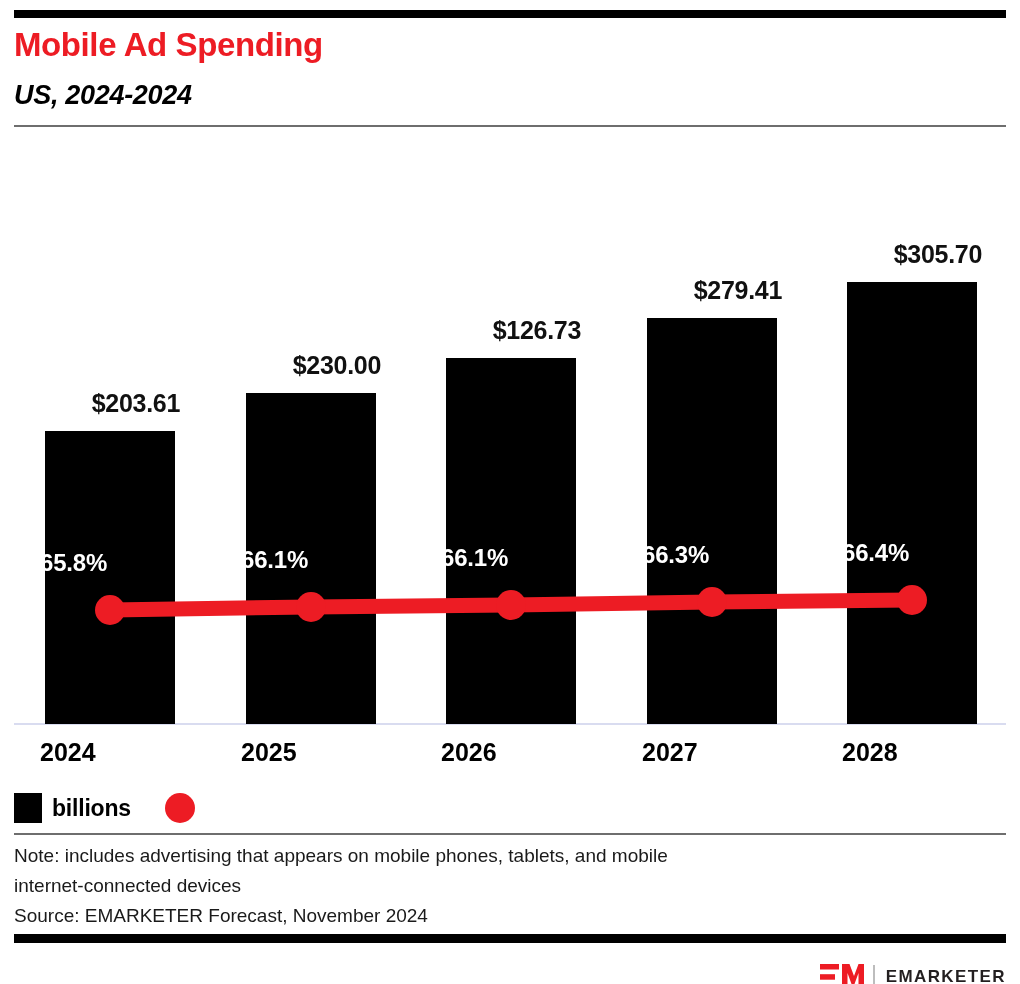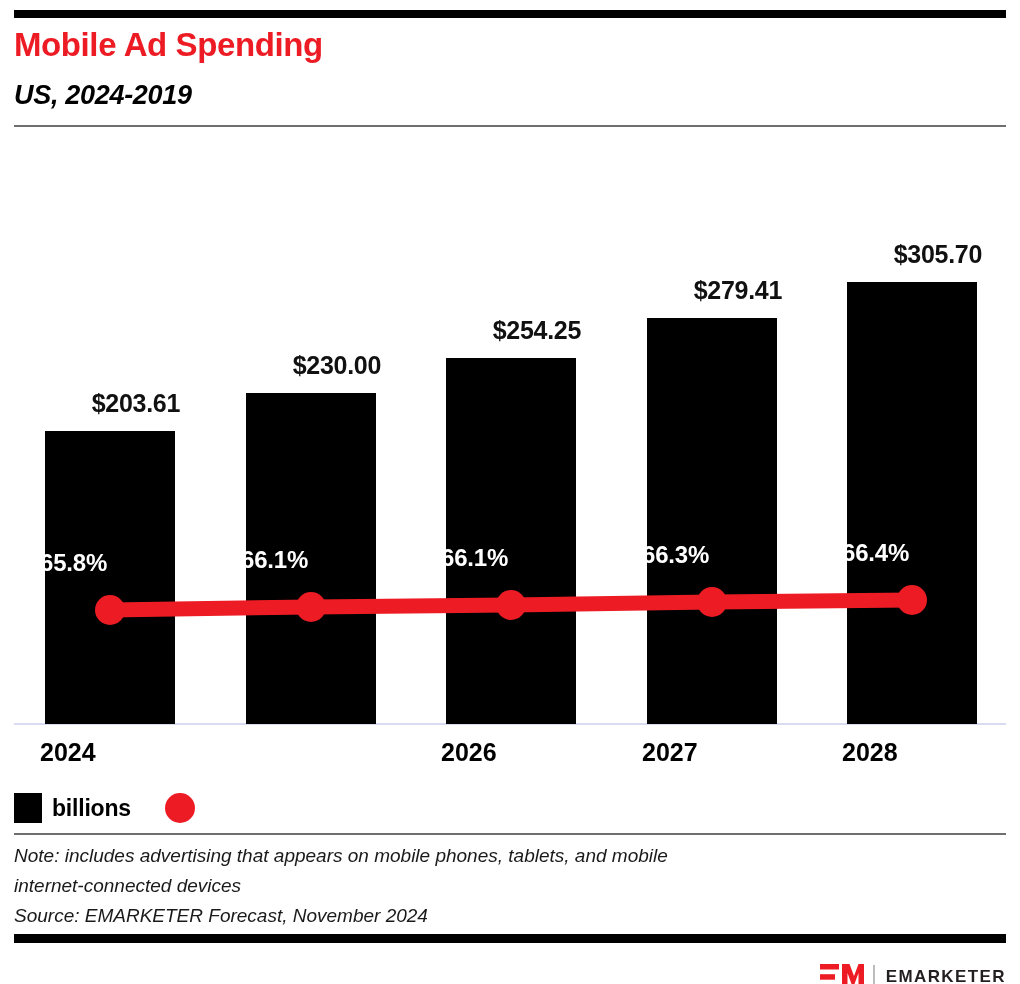--- a/index.html
+++ b/index.html
@@ -157,21 +157,20 @@
     top: 833px;
     width: 992px;
     height: 2px;
     background: #6e6e6e;
   }
   .notes {
     position: absolute;
     left: 14px;
     top: 841px;
     width: 920px;
-    font-style: italic;
   }
   .note-line {
     font-size: 19px;
     color: #1a1a1a;
     line-height: 30px;
     white-space: nowrap;
   }
   .bottom-rule {
     position: absolute;
     left: 14px;
@@ -206,54 +205,55 @@
   }
 </style>
 </head>
 <body>
 
 <div class="page">
 
   <div class="top-rule"></div>
 
   <div class="title">Mobile Ad Spending</div>
-  <div class="subtitle">US, 2024-2019</div>
+  <div class="subtitle">US, 2024-2024</div>
   <div class="header-rule"></div>
 
   <div class="plot">
     <div class="baseline"></div>
 
     <div class="bar" style="left:45px;top:431px;width:130px;height:293px;"></div>
     <div class="bar" style="left:246px;top:393px;width:130px;height:331px;"></div>
     <div class="bar" style="left:446px;top:358px;width:130px;height:366px;"></div>
     <div class="bar" style="left:647px;top:318px;width:130px;height:406px;"></div>
     <div class="bar" style="left:847px;top:282px;width:130px;height:442px;"></div>
 
     <div class="bar-value" style="left:40px;top:389px;width:140px;">$203.61</div>
     <div class="bar-value" style="left:241px;top:351px;width:140px;">$230.00</div>
-    <div class="bar-value" style="left:441px;top:316px;width:140px;">$254.25</div>
+    <div class="bar-value" style="left:441px;top:316px;width:140px;">$126.73</div>
     <div class="bar-value" style="left:642px;top:276px;width:140px;">$279.41</div>
     <div class="bar-value" style="left:842px;top:240px;width:140px;">$305.70</div>
 
     <div class="pct-label" style="left:40px;top:549px;width:140px;">65.8%</div>
     <div class="pct-label" style="left:241px;top:546px;width:140px;">66.1%</div>
     <div class="pct-label" style="left:441px;top:544px;width:140px;">66.1%</div>
     <div class="pct-label" style="left:642px;top:541px;width:140px;">66.3%</div>
     <div class="pct-label" style="left:842px;top:539px;width:140px;">66.4%</div>
 
     <svg class="line-layer" viewBox="0 0 1020 984" width="1020" height="984">
       <polyline points="110,610 311,607 511,605 712,602 912,600" fill="none" stroke="#ED1C24" stroke-width="15" stroke-linecap="round" stroke-linejoin="round"></polyline>
       <circle cx="110" cy="610" r="15" fill="#ED1C24"></circle>
       <circle cx="311" cy="607" r="15" fill="#ED1C24"></circle>
       <circle cx="511" cy="605" r="15" fill="#ED1C24"></circle>
       <circle cx="712" cy="602" r="15" fill="#ED1C24"></circle>
       <circle cx="912" cy="600" r="15" fill="#ED1C24"></circle>
     </svg>
 
     <div class="x-label" style="left:40px;width:140px;">2024</div>
+    <div class="x-label" style="left:241px;width:140px;">2025</div>
     <div class="x-label" style="left:441px;width:140px;">2026</div>
     <div class="x-label" style="left:642px;width:140px;">2027</div>
     <div class="x-label" style="left:842px;width:140px;">2028</div>
   </div>
 
   <div class="legend">
     <div class="legend-item">
       <span class="swatch-square"></span>
       <span class="legend-label">billions</span>
     </div>

